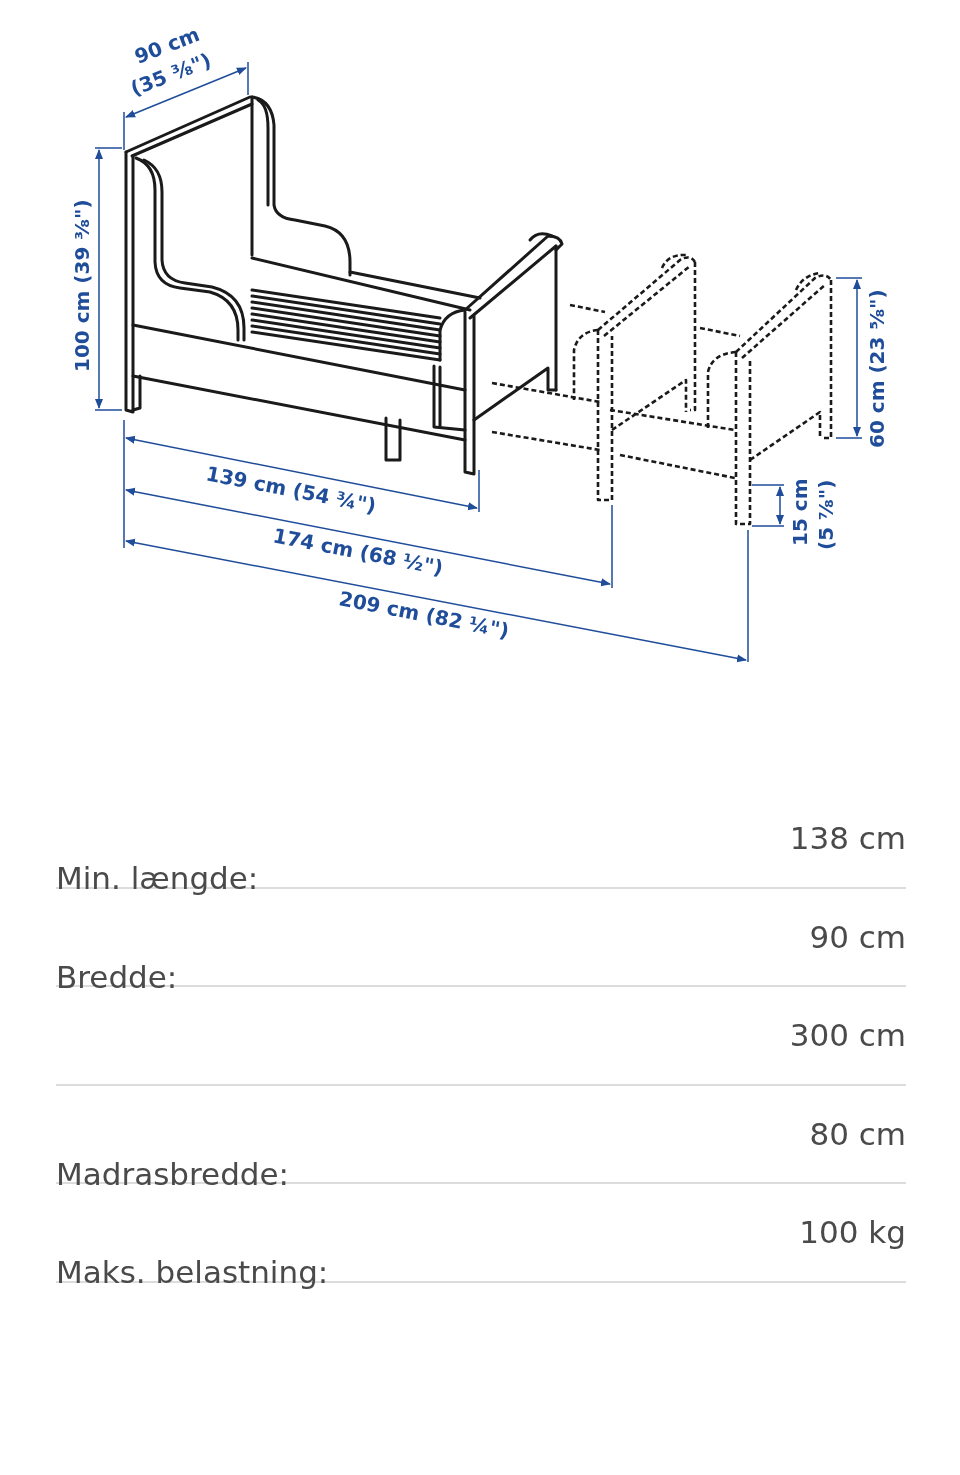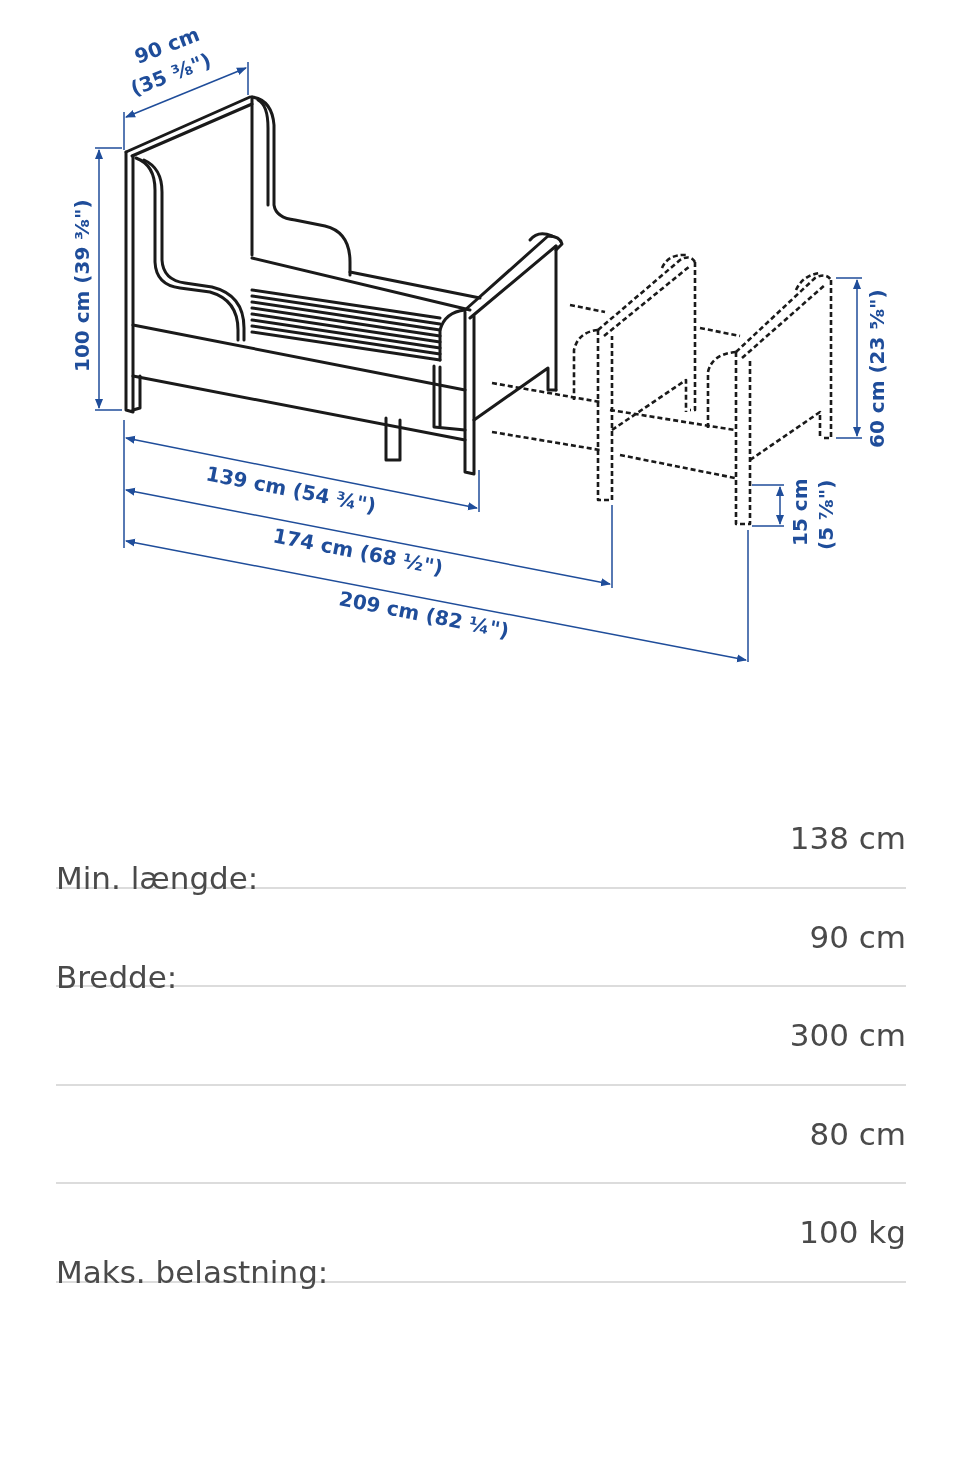--- a/index.html
+++ b/index.html
@@ -193,19 +193,20 @@
     <span class="spec-value">138 cm</span>
   </div>
   <div class="spec-row">
     <span class="spec-label">Bredde:</span>
     <span class="spec-value">90 cm</span>
   </div>
   <div class="spec-row">
     <span class="spec-value">300 cm</span>
   </div>
   <div class="spec-row">
+    <span class="spec-label">Madrasbredde:</span>
     <span class="spec-value">80 cm</span>
   </div>
   <div class="spec-row">
     <span class="spec-label">Maks. belastning:</span>
     <span class="spec-value">100 kg</span>
   </div>
 </div>
 
 </body></html>

